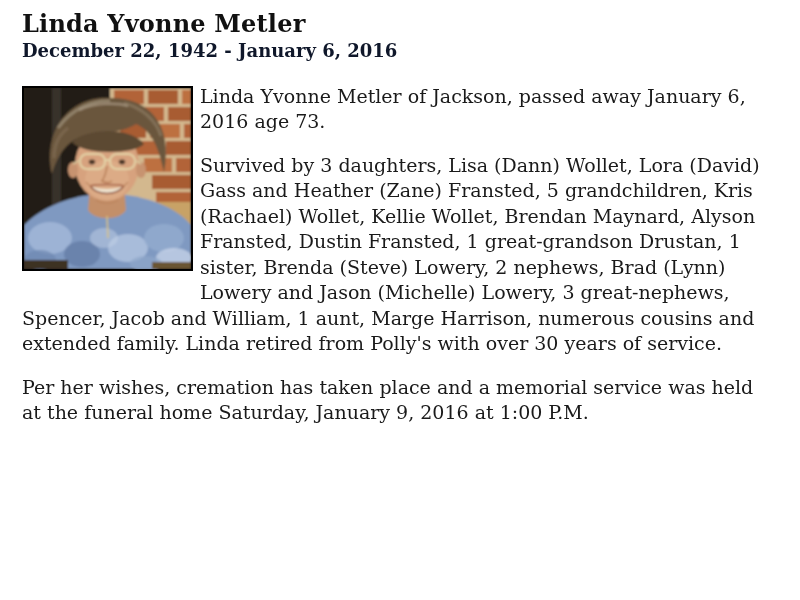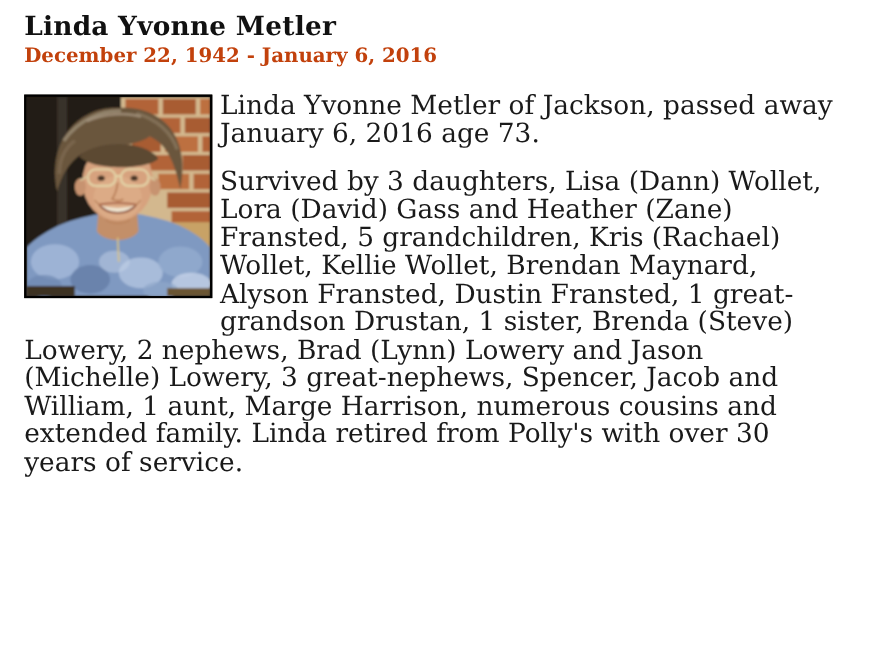--- a/index.html
+++ b/index.html
@@ -27,25 +27,25 @@
     font-weight: bold;
     line-height: 1.25;
     color: #111111;
     letter-spacing: 0.2px;
   }
   .life-dates {
     margin: 1px 0 0 0;
     font-size: 18px;
     font-weight: bold;
     line-height: 1.25;
-    color: #c2410c;
+    color: #0f172a;
   }
   .obituary-body {
     margin-top: 21px;
-    font-size: 24px;
+    font-size: 19px;
     line-height: 25.5px;
   }
   .photo-frame {
     float: left;
     width: 167px;
     height: 181px;
     border: 2px solid #000000;
     margin: 2px 7px 10px 0;
     background: #241e17;
     overflow: hidden;
@@ -144,16 +144,17 @@
           <rect x="0" y="172" width="44" height="9" fill="#3c3122"></rect>
           <rect x="128" y="174" width="39" height="7" fill="#6b5531"></rect>
         </g>
       </svg>
     </div>
 
     <p>Linda Yvonne Metler of Jackson, passed away January 6, 2016 age 73.</p>
 
     <p>Survived by 3 daughters, Lisa (Dann) Wollet, Lora (David) Gass and Heather (Zane) Fransted, 5 grandchildren, Kris (Rachael) Wollet, Kellie Wollet, Brendan Maynard, Alyson Fransted, Dustin Fransted, 1 great-grandson Drustan, 1 sister, Brenda (Steve) Lowery, 2 nephews, Brad (Lynn) Lowery and Jason (Michelle) Lowery, 3 great-nephews, Spencer, Jacob and William, 1 aunt, Marge Harrison, numerous cousins and extended family. Linda retired from Polly's with over 30 years of service.</p>
 
+    <p>Per her wishes, cremation has taken place and a memorial service was held at the funeral home Saturday, January 9, 2016 at 1:00 P.M.</p>
 
 
   </div>
 </div>
 
 </body></html>

